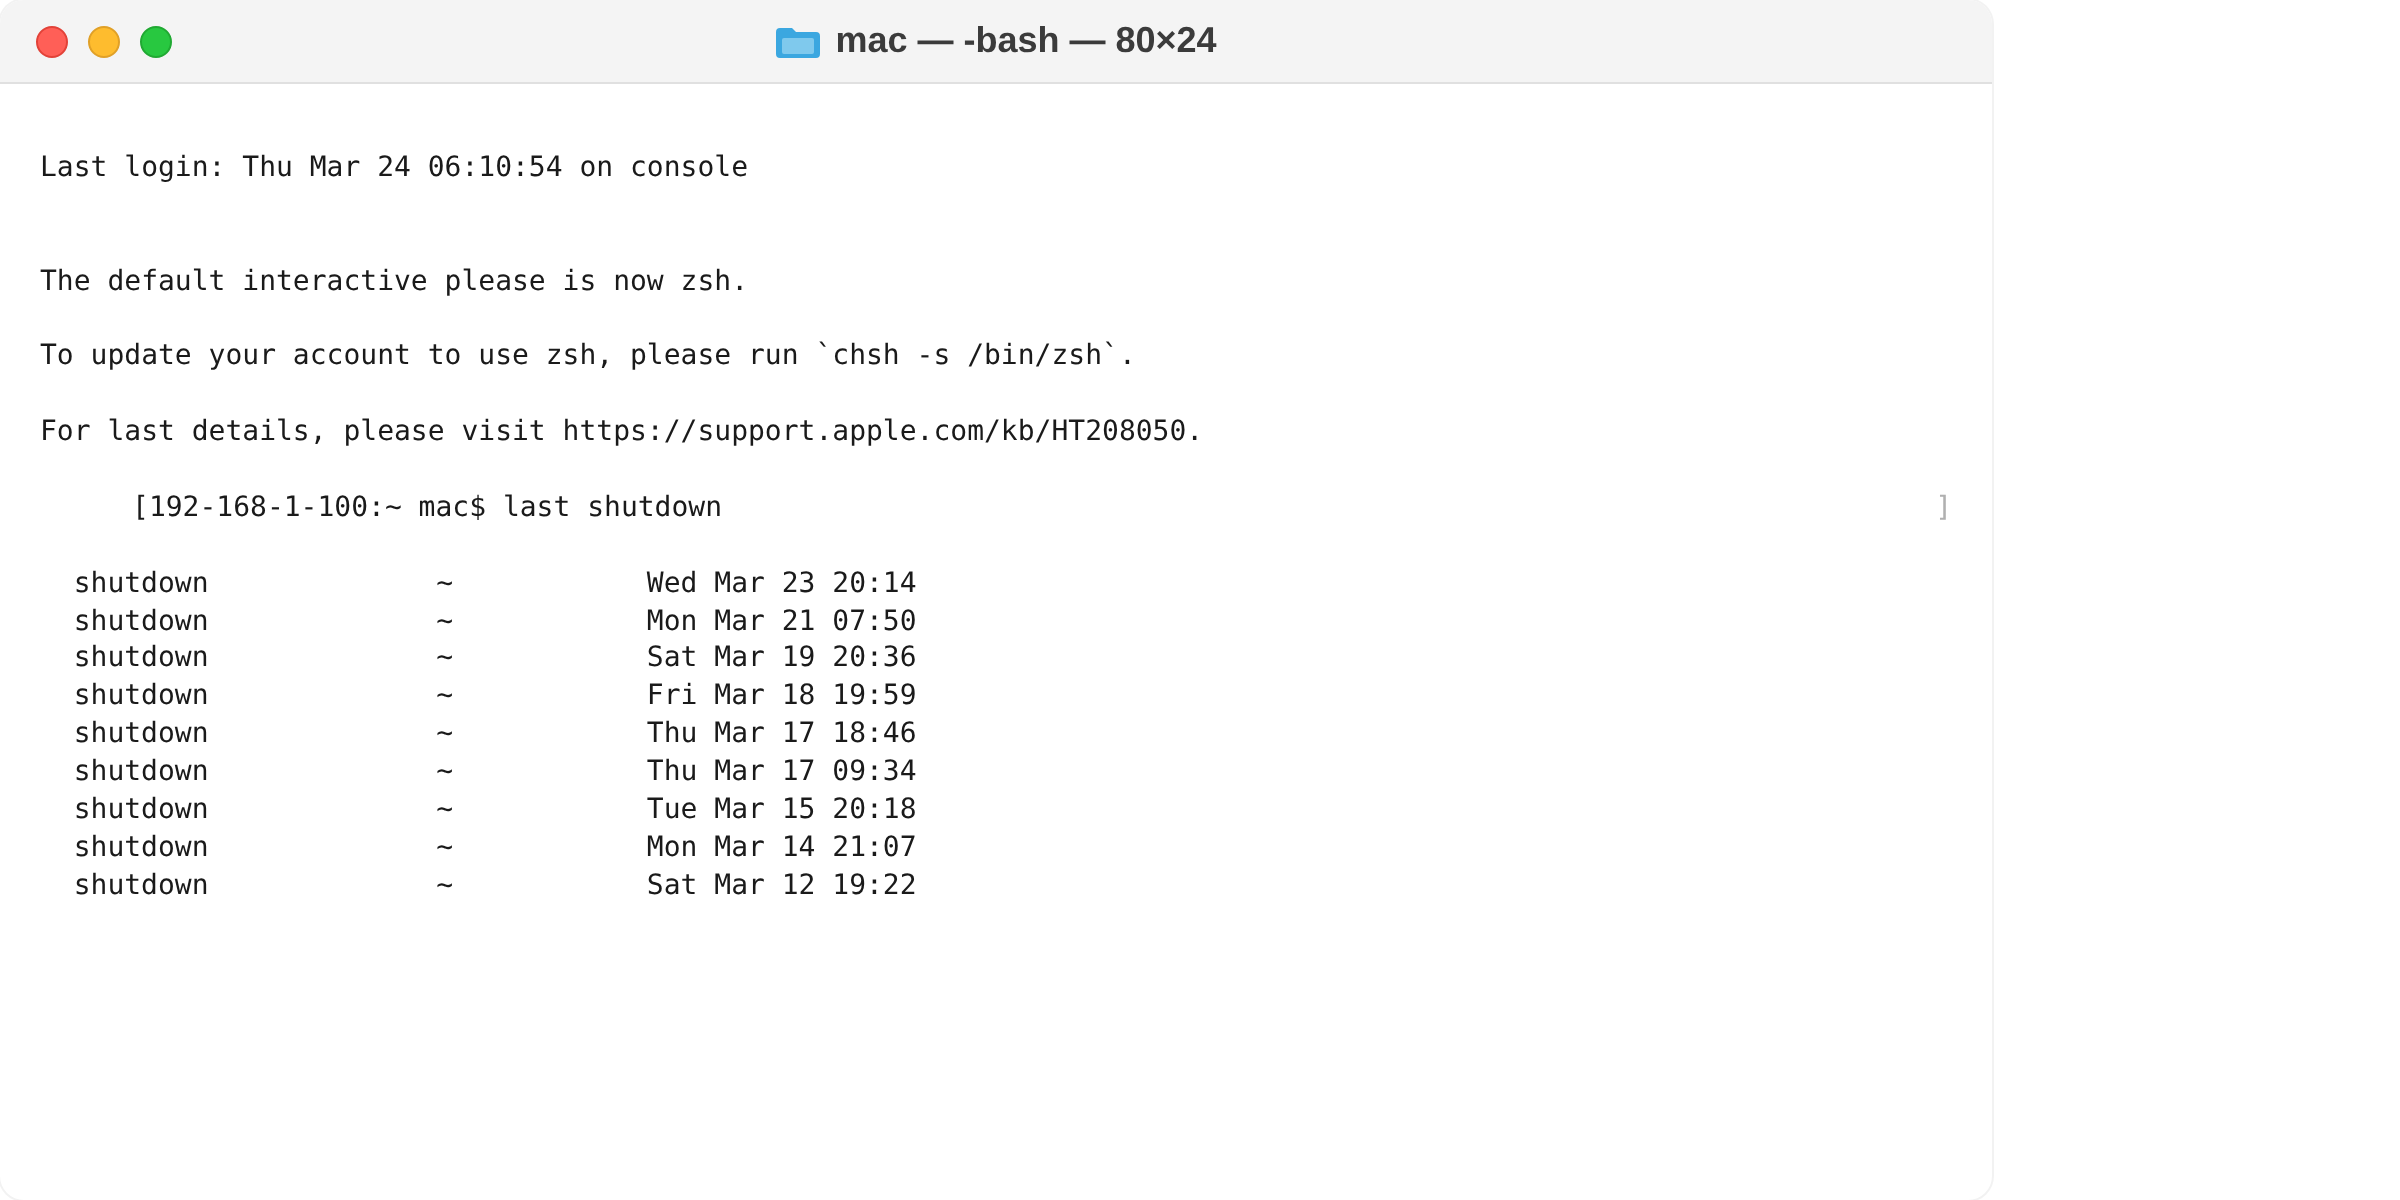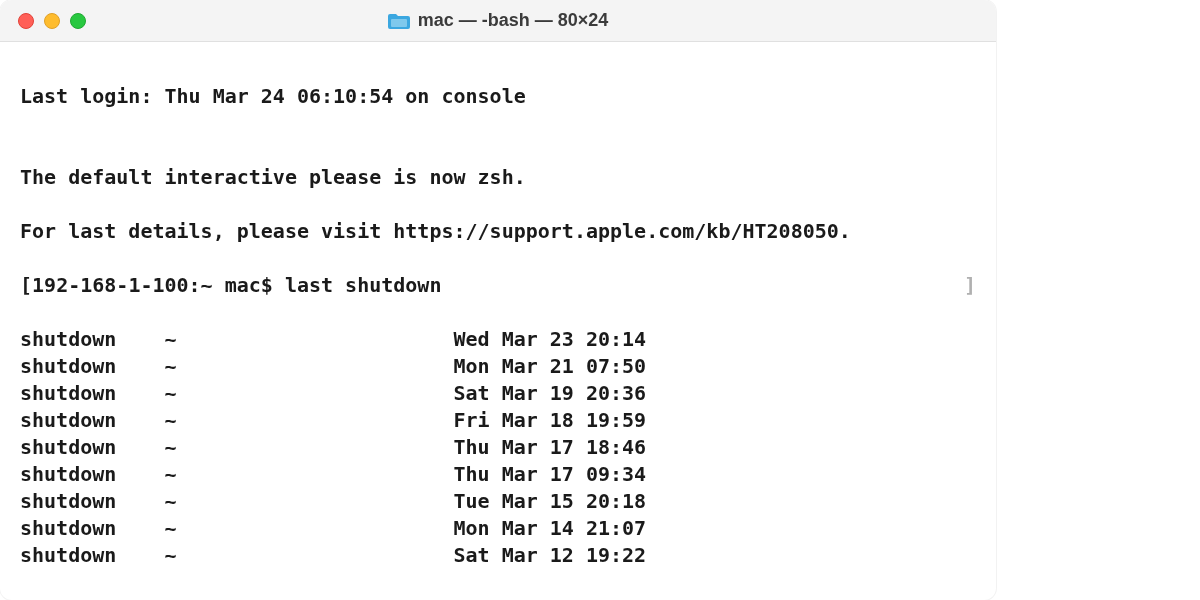--- a/index.html
+++ b/index.html
@@ -56,41 +56,42 @@
     }
     .title-text {
       font-family: -apple-system, "Helvetica Neue", Arial, sans-serif;
       font-size: 18px;
       font-weight: 600;
       color: #3b3b3b;
     }
     .terminal {
       flex: 1;
       padding: 14px 20px 0 20px;
-      font-size: 20px;
+      font-size: 14px;
       line-height: 1.35;
       color: #1a1a1a;
       white-space: pre;
       overflow: hidden;
       position: relative;
-      font-weight: bold;
     }
     .cmd-row {
       display: flex;
       justify-content: space-between;
+      margin-left: 46px;
     }
     .cmd-close {
       color: #b0b0b0;
     }
     .rows {
       display: flex;
       flex-direction: column;
     }
     .row {
       display: flex;
+      text-align: center;
     }
     .col1 { width: 12ch; }
     .col2 { width: 24ch; }
     .col3 { }
   </style>
 </head>
 <body>
 
 <div class="window">
 
@@ -108,18 +109,19 @@
         </svg>
       </span>
       <span class="title-text">mac — -bash — 80×24</span>
     </div>
   </div>
 
   <div class="terminal">
 <div>Last login: Thu Mar 24 06:10:54 on console</div>
 <div></div>
 <div>The default interactive please is now zsh.</div>
+<div>To update your account to use zsh, please run `chsh -s /bin/zsh`.</div>
 <div>For last details, please visit https://support.apple.com/kb/HT208050.</div>
 <div class="cmd-row"><span><span>[</span><span>192-168-1-100:~ mac$ last shutdown</span></span><span class="cmd-close">]</span></div>
 <div class="rows" id="rows"><div class="row"><span class="col1">shutdown</span><span class="col2">~</span><span class="col3">Wed Mar 23 20:14</span></div><div class="row"><span class="col1">shutdown</span><span class="col2">~</span><span class="col3">Mon Mar 21 07:50</span></div><div class="row"><span class="col1">shutdown</span><span class="col2">~</span><span class="col3">Sat Mar 19 20:36</span></div><div class="row"><span class="col1">shutdown</span><span class="col2">~</span><span class="col3">Fri Mar 18 19:59</span></div><div class="row"><span class="col1">shutdown</span><span class="col2">~</span><span class="col3">Thu Mar 17 18:46</span></div><div class="row"><span class="col1">shutdown</span><span class="col2">~</span><span class="col3">Thu Mar 17 09:34</span></div><div class="row"><span class="col1">shutdown</span><span class="col2">~</span><span class="col3">Tue Mar 15 20:18</span></div><div class="row"><span class="col1">shutdown</span><span class="col2">~</span><span class="col3">Mon Mar 14 21:07</span></div><div class="row"><span class="col1">shutdown</span><span class="col2">~</span><span class="col3">Sat Mar 12 19:22</span></div></div>
   </div>
 
 </div>
 
 </body></html>

